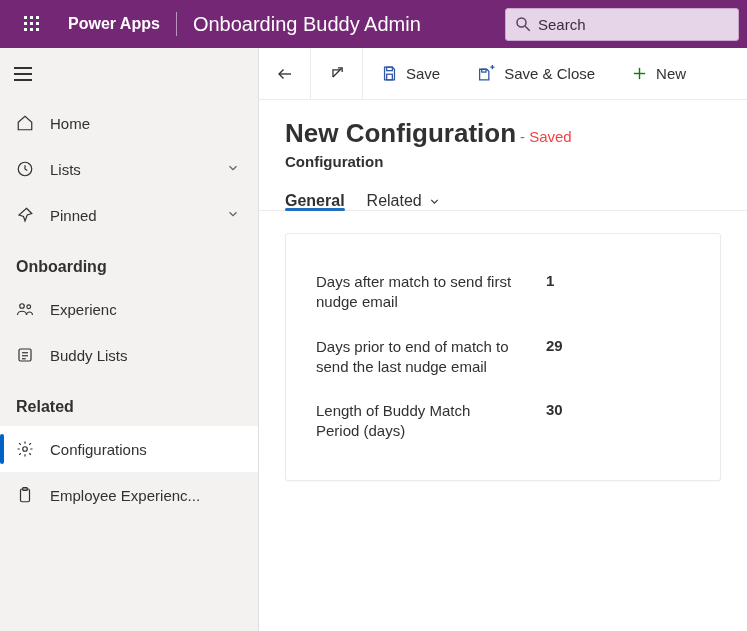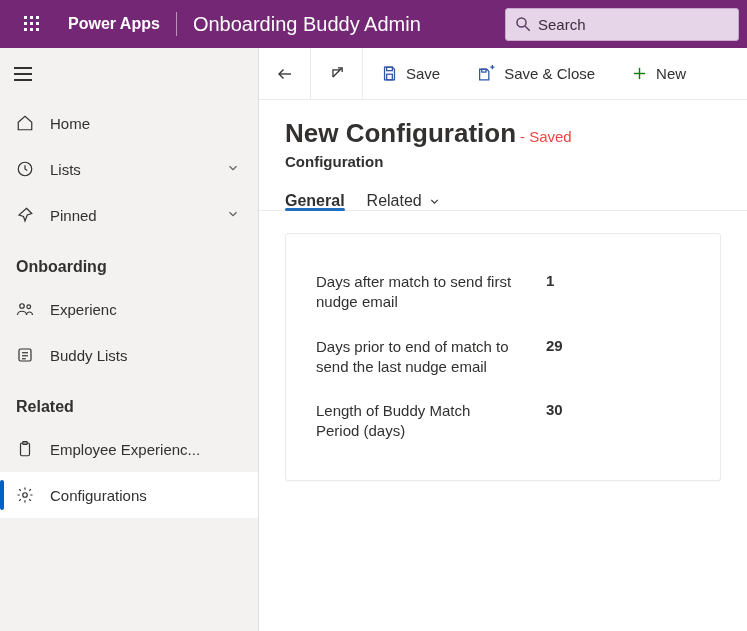--- a/index.html
+++ b/index.html
@@ -165,38 +165,38 @@
             <line x1="8" y1="9" x2="16" y2="9"></line>
             <line x1="8" y1="13" x2="16" y2="13"></line>
             <line x1="8" y1="17" x2="13" y2="17"></line>
           </svg>
       </span>
       <span class="label">Buddy Lists</span>
     </div>
 
     <div class="nav-group-title">Related</div>
 
+    <div class="nav-item active">
+      <span class="ico">
+        <svg width="18" height="18" viewBox="0 0 24 24" fill="none" stroke="#323130" stroke-width="1.6">
+            <circle cx="12" cy="12" r="3"></circle>
+            <path d="M12 2v3M12 19v3M4.2 4.2l2.1 2.1M17.7 17.7l2.1 2.1M2 12h3M19 12h3M4.2 19.8l2.1-2.1M17.7 6.3l2.1-2.1"></path>
+          </svg>
+      </span>
+      <span class="label">Configurations</span>
+    </div>
+
     <div class="nav-item">
       <span class="ico">
         <svg width="18" height="18" viewBox="0 0 24 24" fill="none" stroke="#323130" stroke-width="1.6">
             <rect x="6" y="4" width="12" height="17" rx="2"></rect>
             <rect x="9" y="2" width="6" height="4" rx="1"></rect>
           </svg>
       </span>
       <span class="label">Employee Experienc...</span>
-    </div>
-
-    <div class="nav-item active">
-      <span class="ico">
-        <svg width="18" height="18" viewBox="0 0 24 24" fill="none" stroke="#323130" stroke-width="1.6">
-            <circle cx="12" cy="12" r="3"></circle>
-            <path d="M12 2v3M12 19v3M4.2 4.2l2.1 2.1M17.7 17.7l2.1 2.1M2 12h3M19 12h3M4.2 19.8l2.1-2.1M17.7 6.3l2.1-2.1"></path>
-          </svg>
-      </span>
-      <span class="label">Configurations</span>
     </div>
   </div>
 
   <div class="main">
     <div class="cmdbar">
       <div class="cmd-iconbtn">
         <svg width="18" height="18" viewBox="0 0 24 24" fill="none" stroke="#323130" stroke-width="1.8">
             <line x1="20" y1="12" x2="4" y2="12"></line>
             <polyline points="10 6 4 12 10 18"></polyline>
           </svg>

